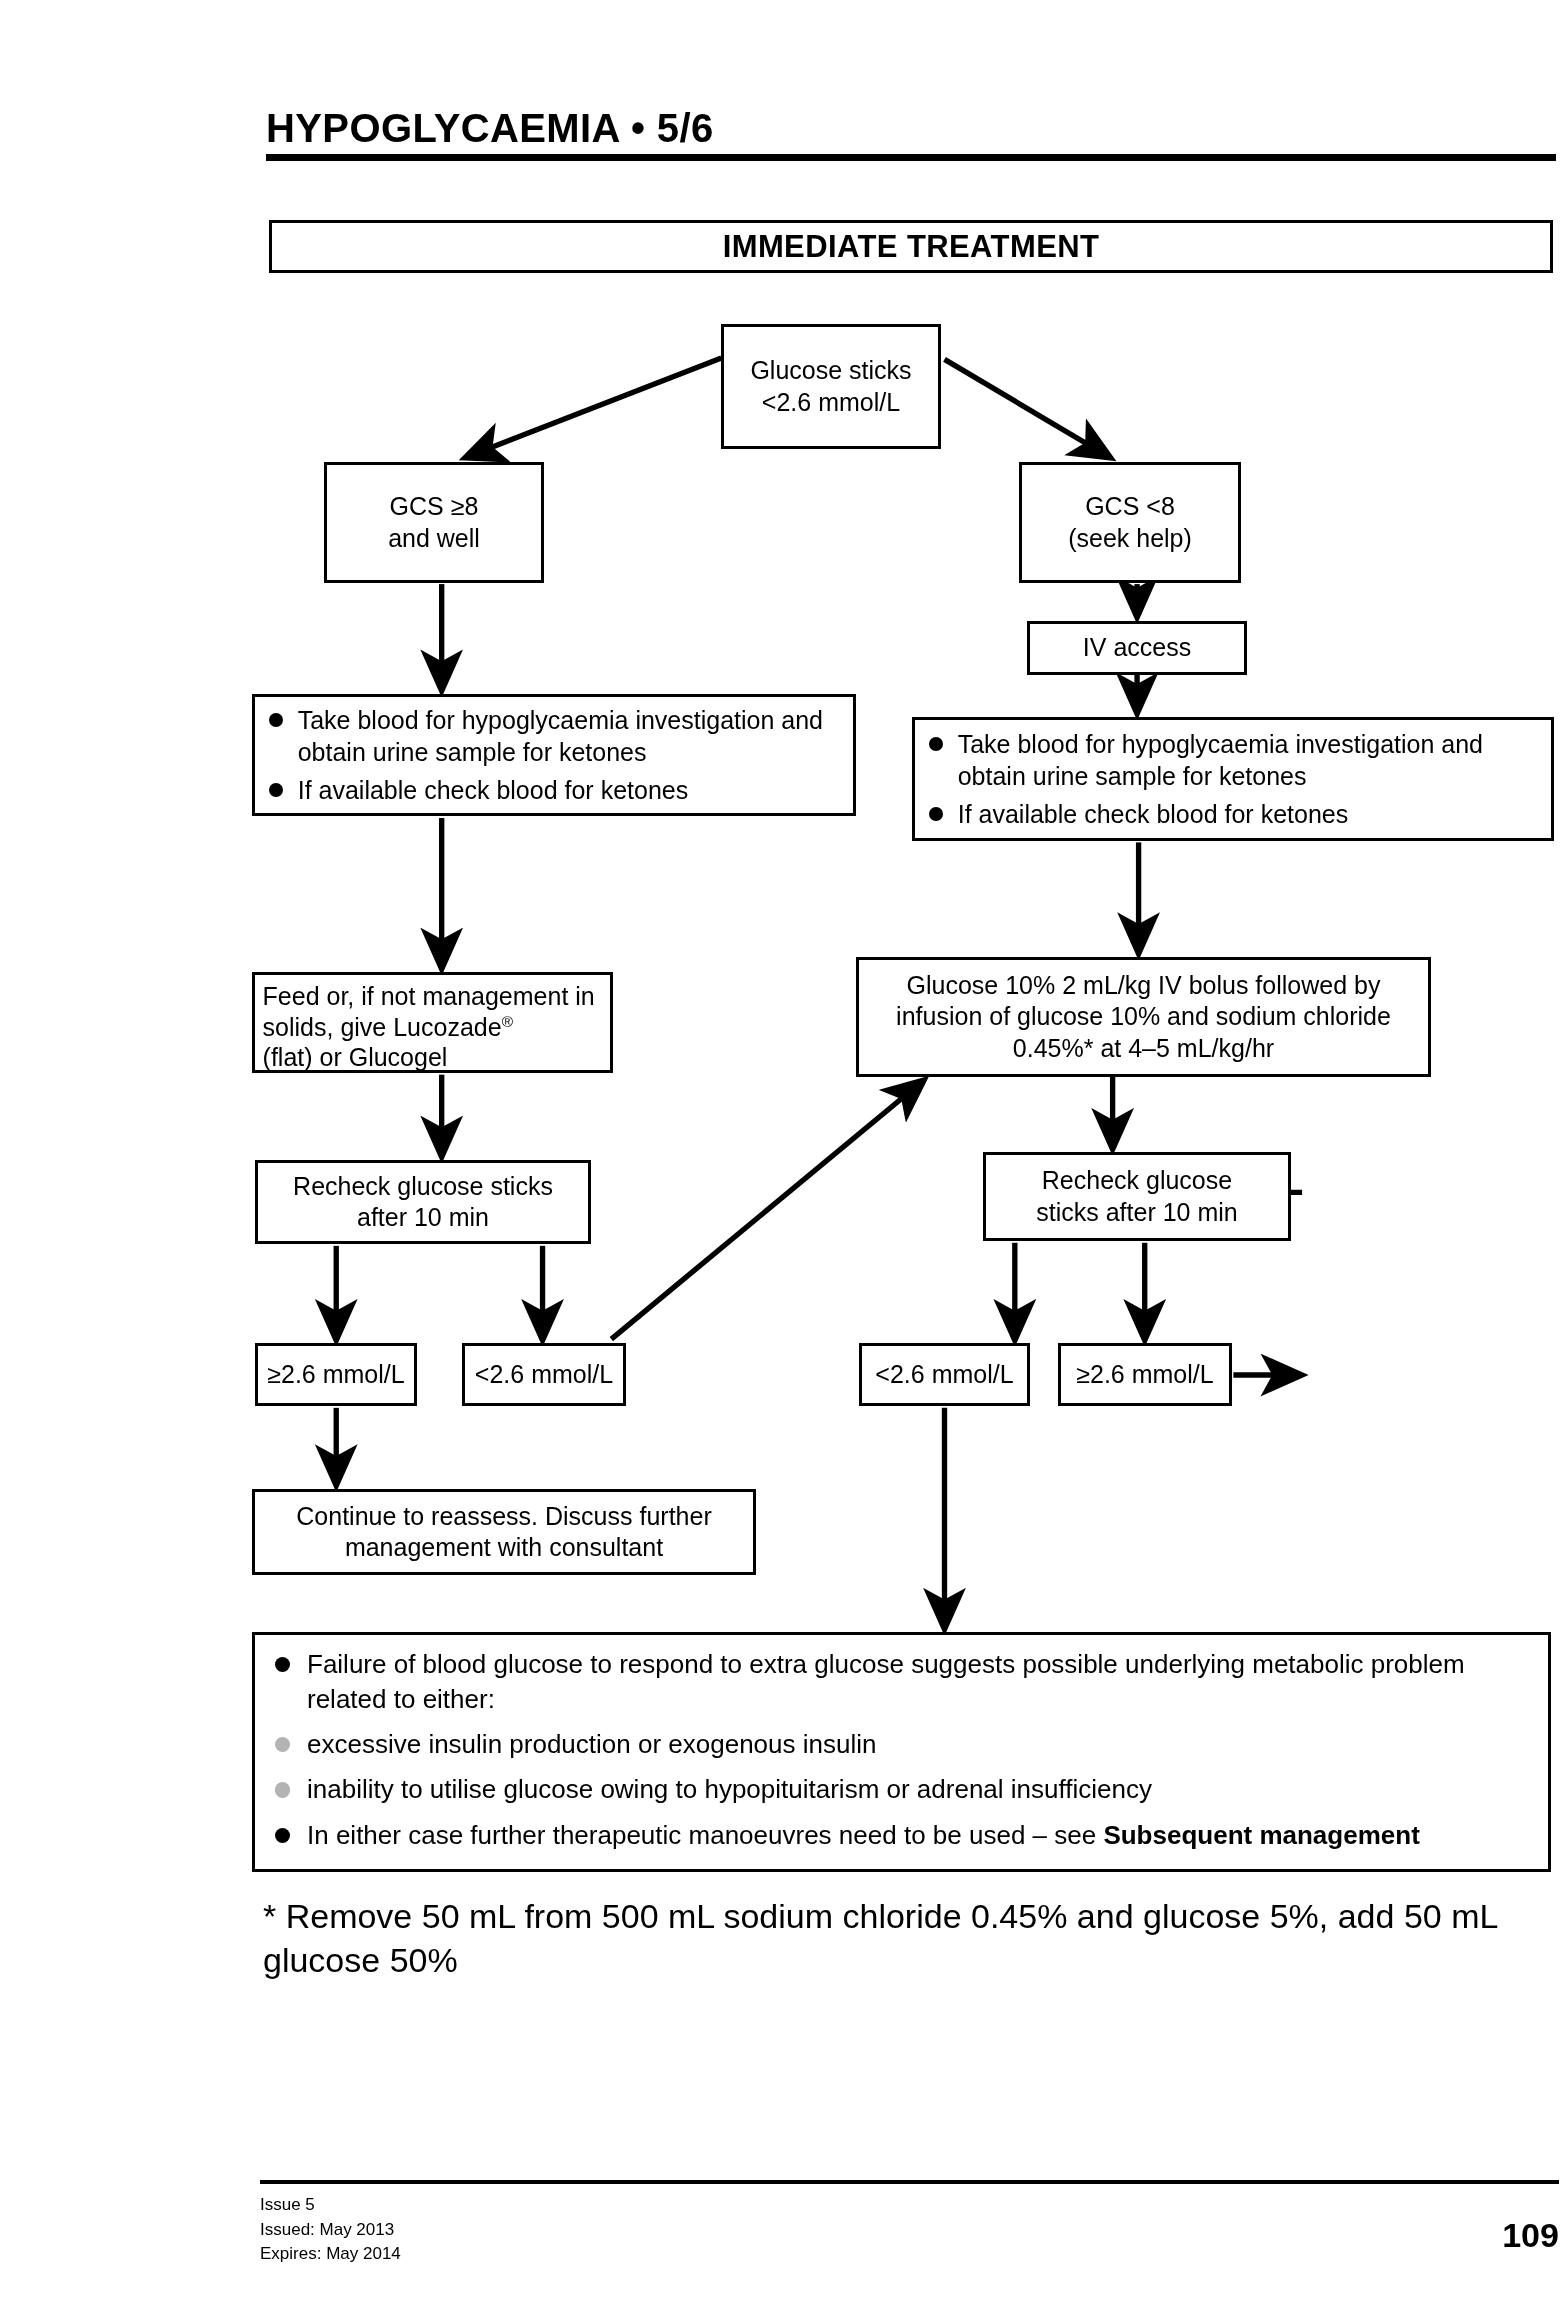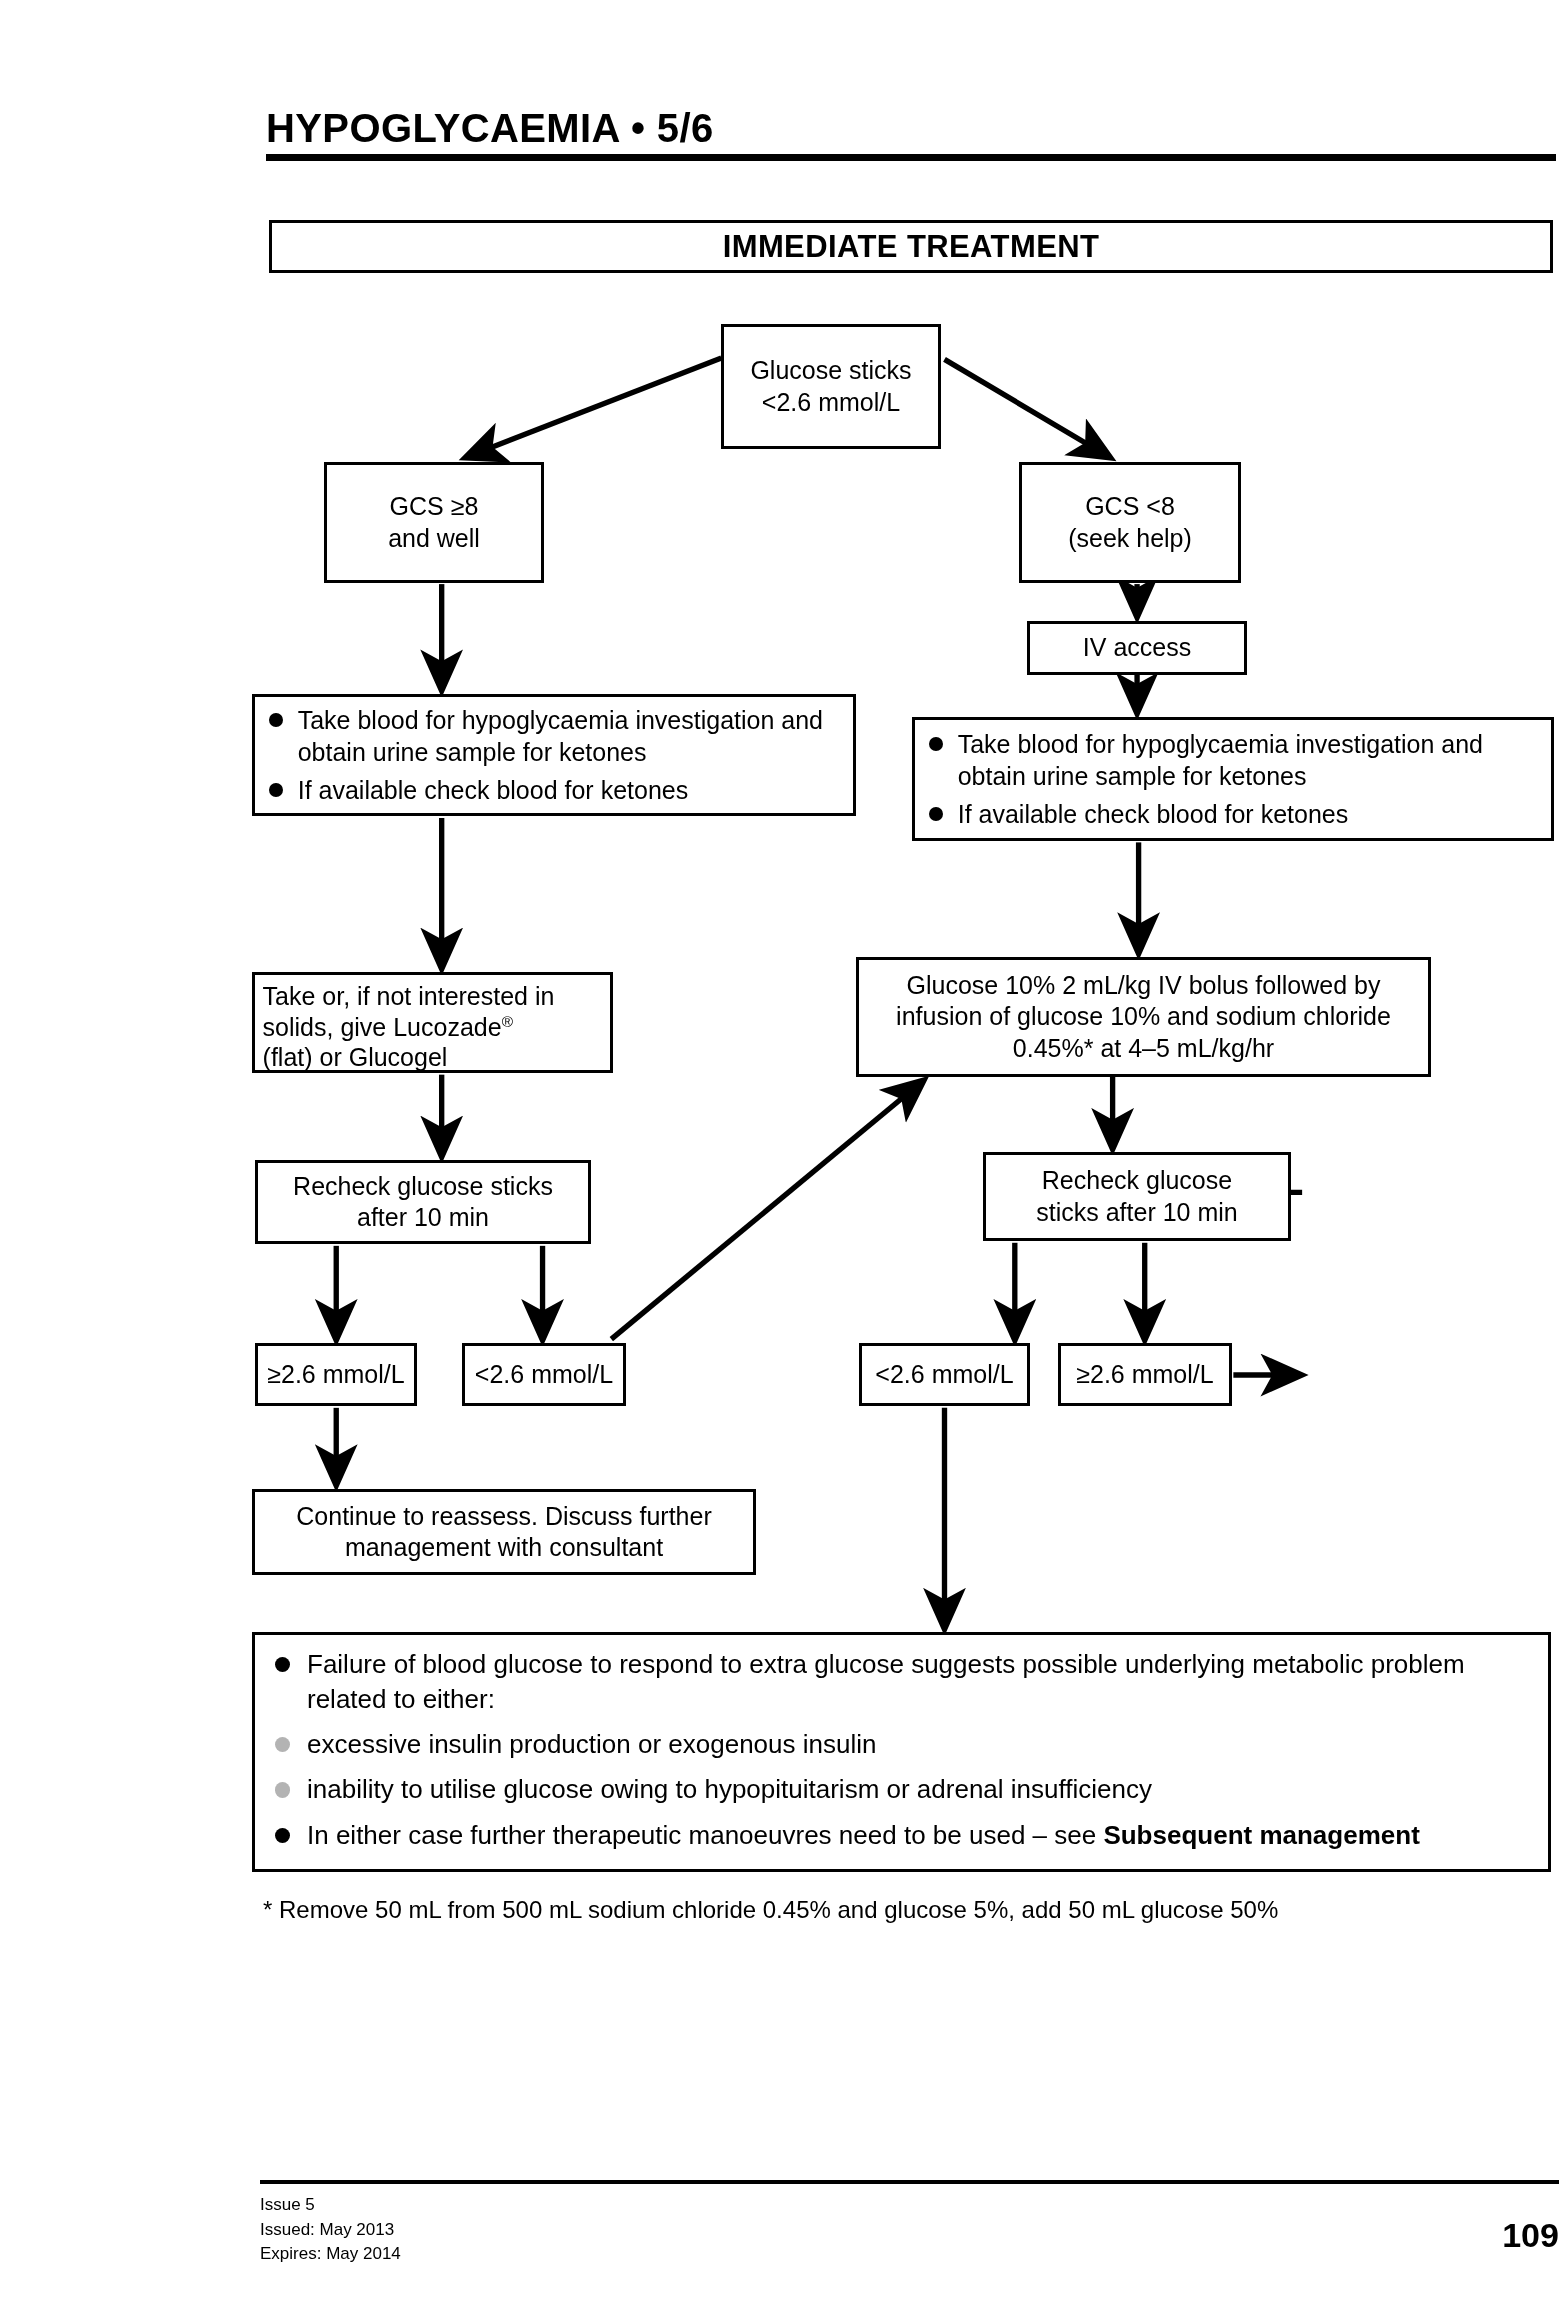--- a/index.html
+++ b/index.html
@@ -222,21 +222,21 @@
     height: 15.3px;
   }
   b { font-weight: bold; }
 
   
   #footnote {
     position: absolute;
     left: 263px;
     top: 1894px;
     width: 1299px;
-    font-size: 24px;
+    font-size: 34px;
     line-height: 1.3;
   }
 
   
   #footer-rule {
     position: absolute;
     left: 260px;
     top: 2180px;
     width: 1299px;
     height: 3.8px;
@@ -365,21 +365,21 @@
       </li>
       <li>
         <span class="dot"></span>
         <span>If available check blood for ketones</span>
       </li>
     </ul>
   </div>
 
   <div class="box" id="box-feed">
     <div class="inner">
-      <span>Take or, if not interested in</span><br>
+      <span>Feed or, if not management in</span><br>
       <span>solids, give Lucozade</span><sup class="reg">®</sup><br>
       <span>(flat) or Glucogel</span>
     </div>
   </div>
 
   <div class="box" id="box-glucose-infusion">
     <span>Glucose 10% 2 mL/kg IV bolus followed by infusion of glucose 10% and sodium chloride 0.45%* at 4–5 mL/kg/hr</span>
   </div>
 
   <div class="box" id="box-recheck-left">

